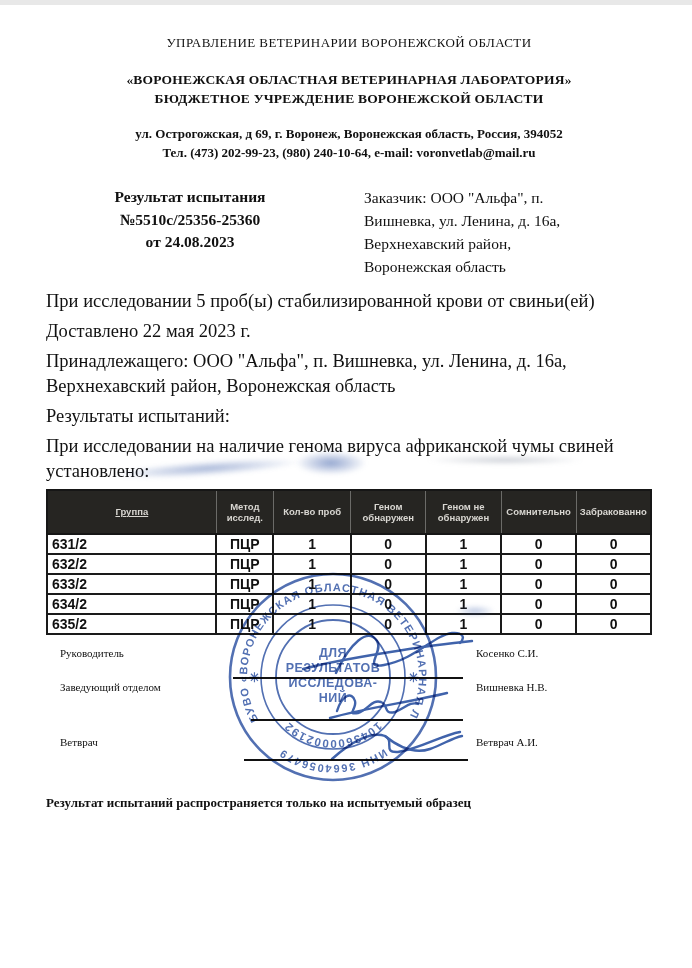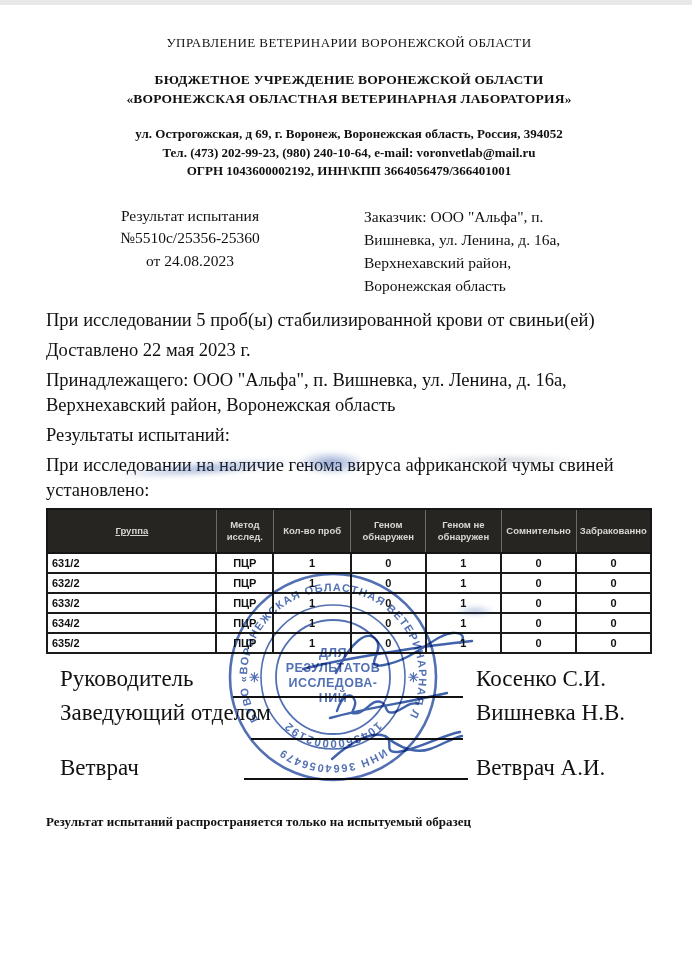--- a/index.html
+++ b/index.html
@@ -15,21 +15,21 @@
   }
   .content { padding:30px 40px 0 46px; }
 
   
   .org-top { text-align:center; font-size:13px; letter-spacing:.4px; margin-bottom:19px; }
   .org-name { text-align:center; font-weight:bold; font-size:13.5px; line-height:19px; letter-spacing:.2px; margin-bottom:17px; }
   .addr { text-align:center; font-weight:bold; font-size:13px; line-height:18.5px; margin-bottom:24px; }
 
   
   .result-row { display:flex; margin-bottom:11px; }
-  .result-title { width:232px; margin-left:28px; text-align:center; font-weight:normal; font-size:15.5px; line-height:22.5px; }
+  .result-title { width:232px; margin-left:28px; text-align:center; font-weight:bold; font-size:15.5px; line-height:22.5px; }
   .customer { width:288px; margin-left:auto; font-size:15.5px; line-height:23px; }
 
   
   .para { font-size:18.5px; line-height:25px; margin-bottom:5px; }
   .para.narrow { max-width:616px; }
   .para.narrower { max-width:596px; }
 
   
   table.results {
     width:100%; border-collapse:collapse; table-layout:fixed;
@@ -38,28 +38,28 @@
   }
   table.results th {
     background:#262522; color:#d8d6d1;
     font-size:9.5px; font-weight:bold; line-height:11.5px;
     padding:5px 2px; border:1.5px solid #6b6b68; border-top:none; border-bottom:2px solid #161616;
     text-align:center; vertical-align:middle; height:44px;
   }
   table.results th:first-child { border-left:none;text-decoration:underline; }
   table.results th:last-child { border-right:none; }
   table.results td {
-    font-size:11px; font-weight:bold;
+    font-size:14px; font-weight:bold;
     border:2px solid #1a1a1a;
     text-align:center; height:20px; vertical-align:middle;
   }
   table.results td.group { text-align:left; padding-left:4px; }
 
   
-  .sig-section { position:relative; height:136px; margin-top:8px; font-size:23px; }
+  .sig-section { position:relative; height:136px; margin-top:8px; font-size:11px; }
   .sig-role { position:absolute; left:14px; }
   .sig-name { position:absolute; left:430px; }
   .sig-line { position:absolute; height:2px; background:#111; }
   .r1 { top:4px; } .r2 { top:38px; } .r3 { top:93px; }
   .l1 { top:34px; left:187px; width:230px; }
   .l2 { top:76px; left:205px; width:212px; }
   .l3 { top:116px; left:198px; width:224px; }
 
   
   .footer { text-align:left; font-weight:bold; font-size:13px; margin-top:16px; }
@@ -78,27 +78,26 @@
     background:radial-gradient(ellipse, rgba(58,92,168,.35), rgba(58,92,168,0) 70%); }
 </style>
 </head>
 <body>
 
 <div class="page">
   <div class="content">
 
     <div class="org-top">УПРАВЛЕНИЕ ВЕТЕРИНАРИИ ВОРОНЕЖСКОЙ ОБЛАСТИ</div>
     <div class="org-name">
+      <div>«ВОРОНЕЖСКАЯ ОБЛАСТНАЯ ВЕТЕРИНАРНАЯ ЛАБОРАТОРИЯ»</div>
       <div>БЮДЖЕТНОЕ УЧРЕЖДЕНИЕ ВОРОНЕЖСКОЙ ОБЛАСТИ</div>
-      <div>«ВОРОНЕЖСКАЯ ОБЛАСТНАЯ ВЕТЕРИНАРНАЯ ЛАБОРАТОРИЯ»</div>
     </div>
     <div class="addr">
       <div>ул. Острогожская, д 69, г. Воронеж, Воронежская область, Россия, 394052</div>
       <div>Тел. (473) 202-99-23, (980) 240-10-64, e-mail: voronvetlab@mail.ru</div>
-      <div>ОГРН 1043600002192, ИНН\КПП 3664056479/366401001</div>
     </div>
 
     <div class="result-row">
       <div class="result-title">
         <div>Результат испытания</div>
         <div>№5510с/25356-25360</div>
         <div>от 24.08.2023</div>
       </div>
       <div class="customer">
         <div>Заказчик: ООО "Альфа", п.</div>

